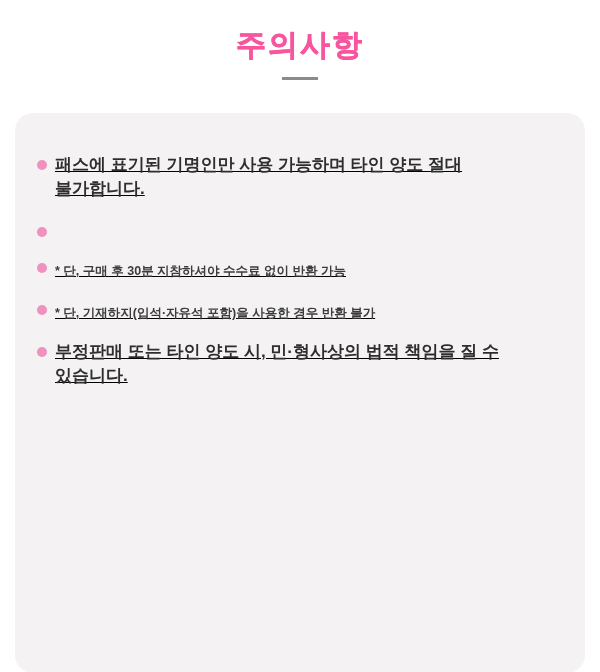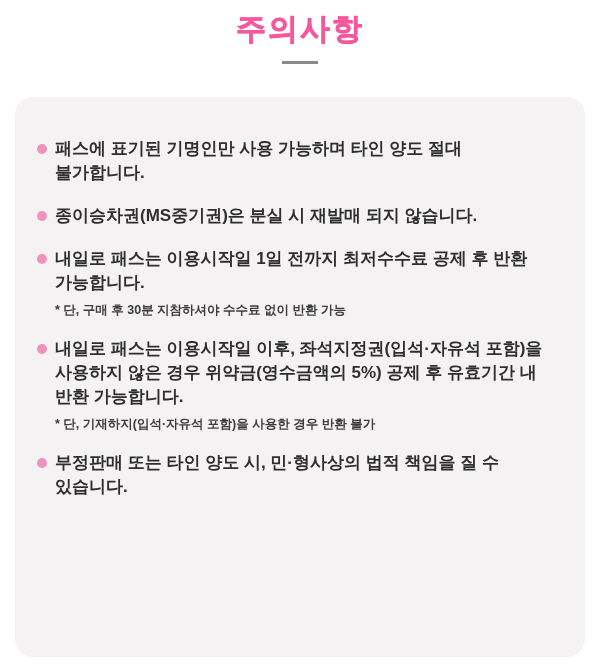--- a/index.html
+++ b/index.html
@@ -17,20 +17,21 @@
     font-family:"Liberation Sans","DejaVu Sans",sans-serif;
   }
   .page-title{
     padding-top:12px;
     text-align:center;
     font-size:30px;
     line-height:33px;
     font-weight:900;
     letter-spacing:2px;
     color:var(--accent);
+    margin-top:16px;
     -webkit-text-stroke:0.6px var(--accent);
   }
   .title-divider{
     width:36px;height:3px;
     background:var(--divider);
     margin:16px auto 0;
   }
   .notice-card{
     margin:33px 15px 0;
     width:570px;height:560px;
@@ -44,21 +45,21 @@
     align-items:flex-start;
     margin-bottom:19px;
   }
   .notice-bullet{
     flex:none;
     width:10px;height:10px;
     border-radius:50%;
     background:var(--bullet);
     margin:7px 8px 0 0;
   }
-  .notice-body{min-width:0;}
+  .notice-body{min-width:0;text-decoration:underline;}
   .notice-text{
     font-size:17px;
     line-height:24px;
     font-weight:700;
     color:var(--text);
     word-break:keep-all;
     max-width:500px;
   }
   .notice-note{
     font-size:12.5px;
@@ -82,39 +83,33 @@
     <span class="notice-bullet"></span>
     <div class="notice-body">
       <p class="notice-text">패스에 표기된 기명인만 사용 가능하며 타인 양도 절대 불가합니다.</p>
 
     </div>
   </div>
 
 
   <div class="notice-item">
     <span class="notice-bullet"></span>
-    <div class="notice-body">
-      <p class="notice-text">종이승차권(MS중기권)은 분실 시 재발매 되지 않습니다.</p>
-
-    </div>
   </div>
 
 
   <div class="notice-item">
     <span class="notice-bullet"></span>
     <div class="notice-body">
-      <p class="notice-text">내일로 패스는 이용시작일 1일 전까지 최저수수료 공제 후 반환 가능합니다.</p>
       <p class="notice-note">* 단, 구매 후 30분 지참하셔야 수수료 없이 반환 가능</p>
     </div>
   </div>
 
   <div class="notice-item">
     <span class="notice-bullet"></span>
     <div class="notice-body">
-      <p class="notice-text">내일로 패스는 이용시작일 이후, 좌석지정권(입석·자유석 포함)을 사용하지 않은 경우 위약금(영수금액의 5%) 공제 후 유효기간 내 반환 가능합니다.</p>
       <p class="notice-note">* 단, 기재하지(입석·자유석 포함)을 사용한 경우 반환 불가</p>
     </div>
   </div>
 
   <div class="notice-item">
     <span class="notice-bullet"></span>
     <div class="notice-body">
       <p class="notice-text">부정판매 또는 타인 양도 시, 민·형사상의 법적 책임을 질 수 있습니다.</p>
 
     </div>

